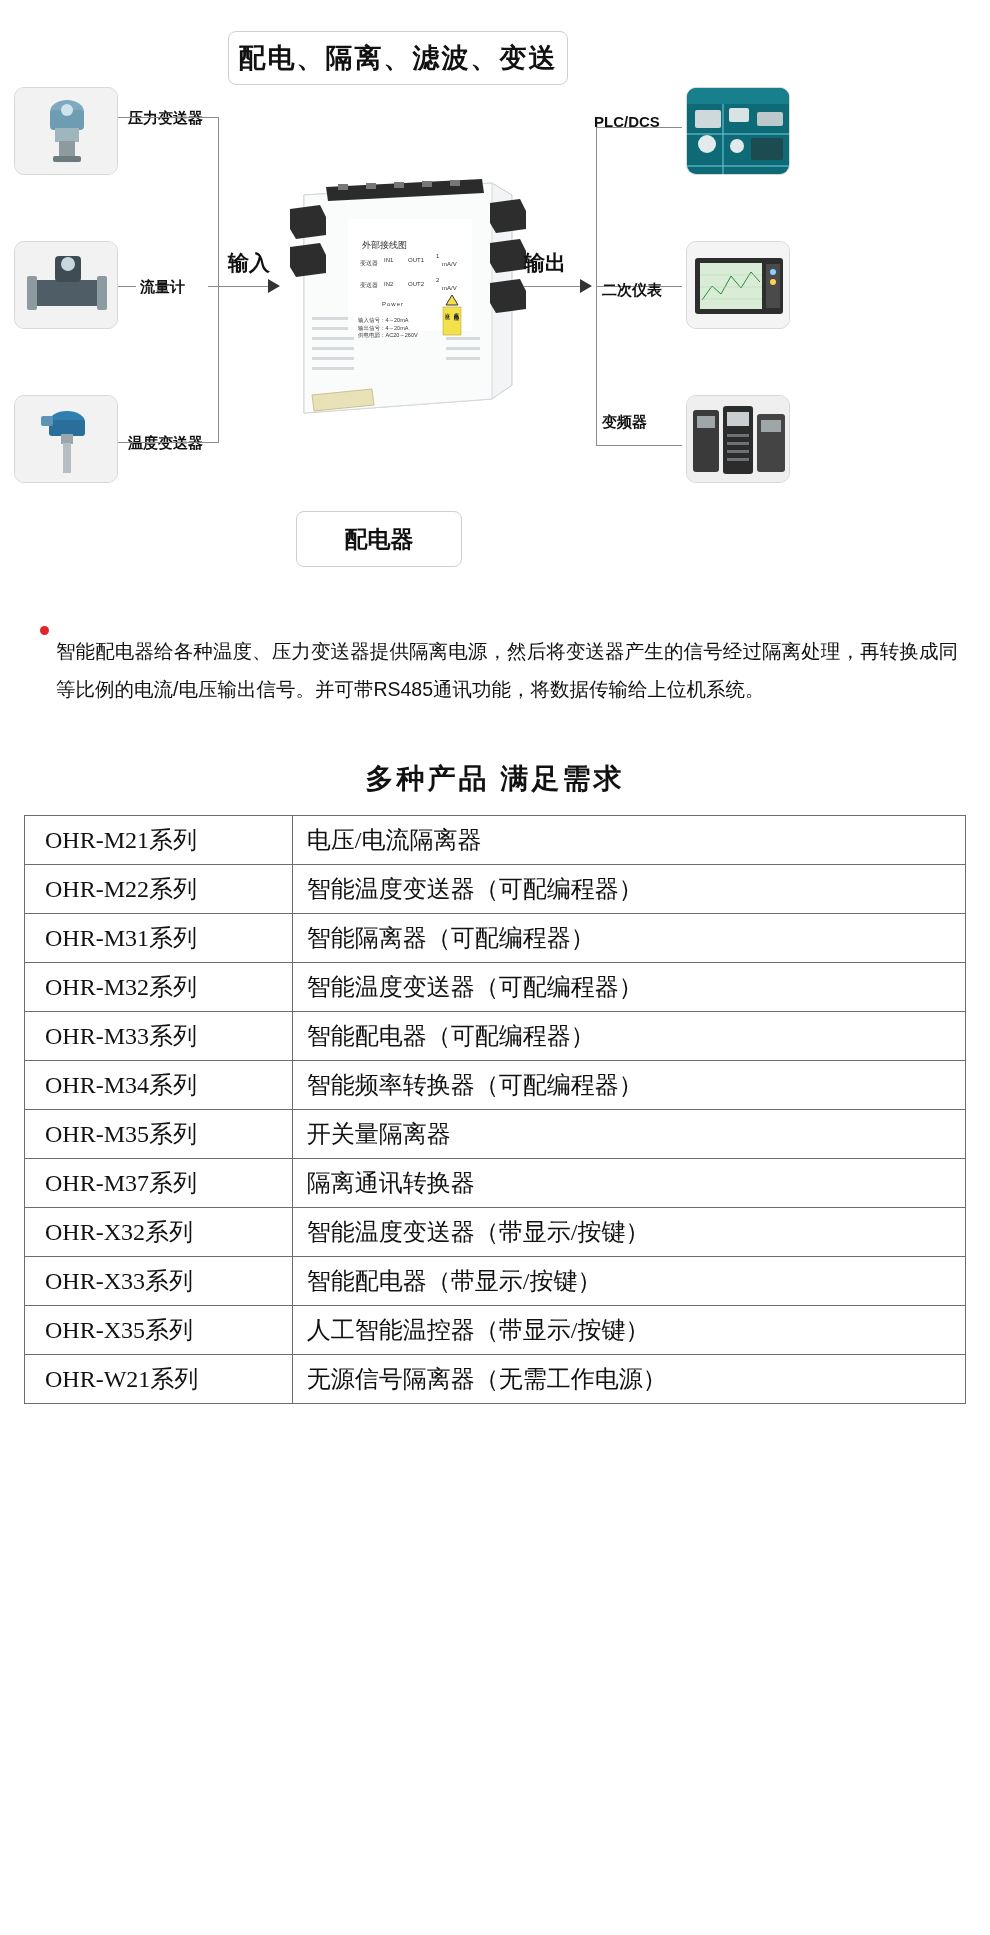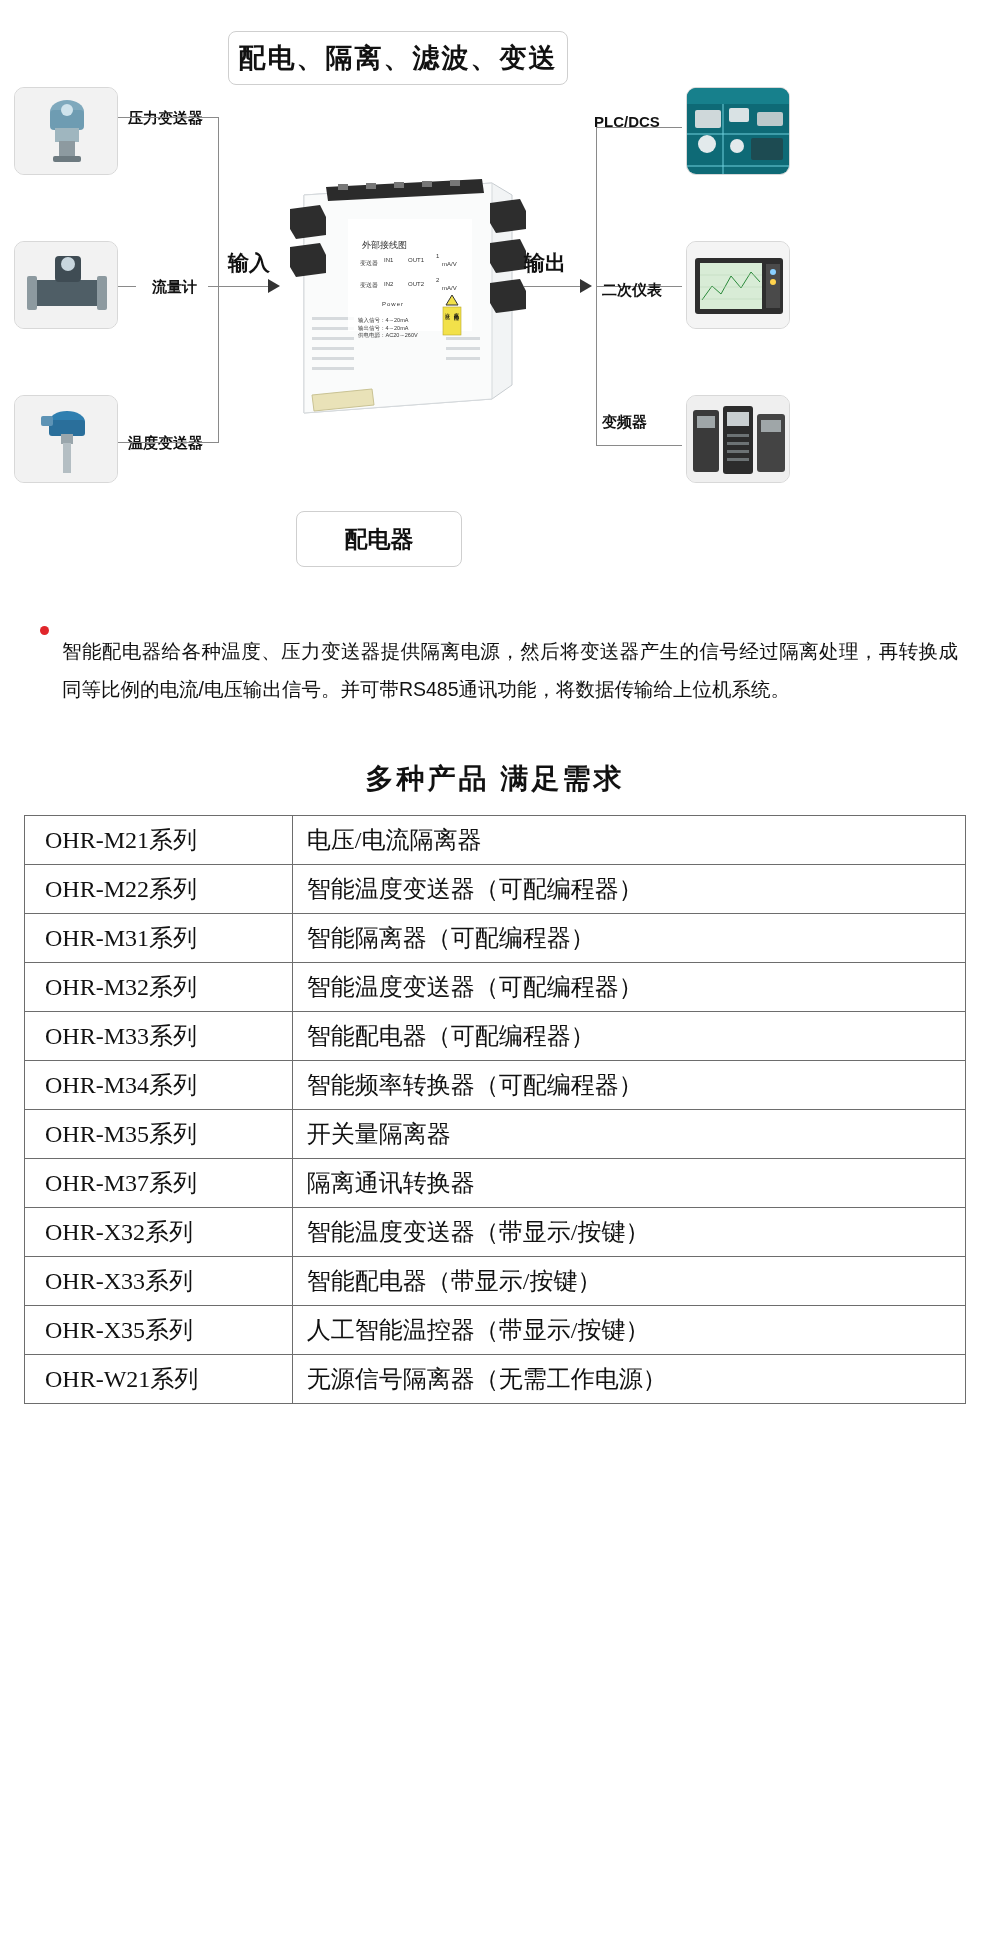--- a/index.html
+++ b/index.html
@@ -106,21 +106,21 @@
   #para-dot {
     position: absolute;
     left: 8px;
     top: 14px;
     width: 9px;
     height: 9px;
     border-radius: 50%;
     background: #e0262b;
   }
   #para-text {
-    margin-left: 30px;
+    margin-left: 24px;
     font-size: 19.5px;
     line-height: 38px;
     color: #111;
     text-align: justify;
   }
 
   
   #section-heading {
     position: absolute;
     left: 0;
@@ -188,21 +188,21 @@
       <rect width="104" height="88" fill="#f2f2f2"></rect>
       <ellipse cx="52" cy="26" rx="18" ry="11" fill="#2f7fb0"></ellipse>
       <rect x="34" y="24" width="36" height="16" rx="3" fill="#2a6f9b"></rect>
       <rect x="46" y="38" width="12" height="10" fill="#9aa6ac"></rect>
       <rect x="48" y="47" width="8" height="30" fill="#b4bec3"></rect>
       <rect x="26" y="20" width="12" height="10" rx="2" fill="#5d93b5"></rect>
     </svg>
   </div>
 
   <div class="side-label" style="left:128px; top:100px;">压力变送器</div>
-  <div class="side-label" style="left:152px; top:269px;font-family:Liberation Serif, serif;">流量计</div>
+  <div class="side-label" style="left:140px; top:269px;font-family:Liberation Serif, serif;">流量计</div>
   <div class="side-label" style="left:128px; top:425px;">温度变送器</div>
 
   <div class="line h" style="left:118px; top:108px; width:100px;"></div>
   <div class="line h" style="left:118px; top:277px; width:18px;"></div>
   <div class="line h" style="left:118px; top:433px; width:100px;"></div>
   <div class="line v" style="left:218px; top:108px; width:1px; height:326px;"></div>
   <div class="line h" style="left:208px; top:277px; width:62px;"></div>
   <div class="arrow" style="left:268px; top:270px;"></div>
   <div class="io-label" style="left:228px; top:240px;">输入</div>
 

